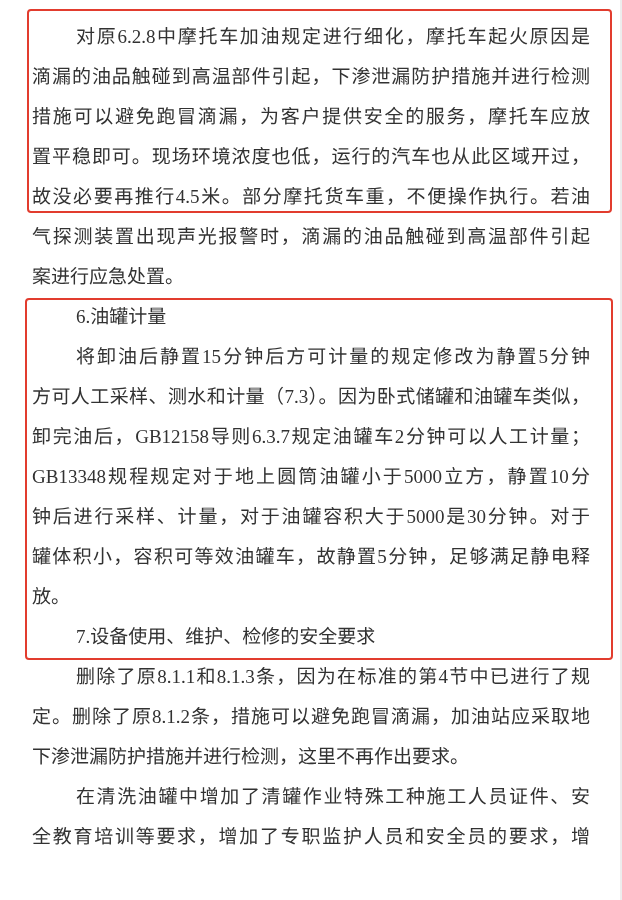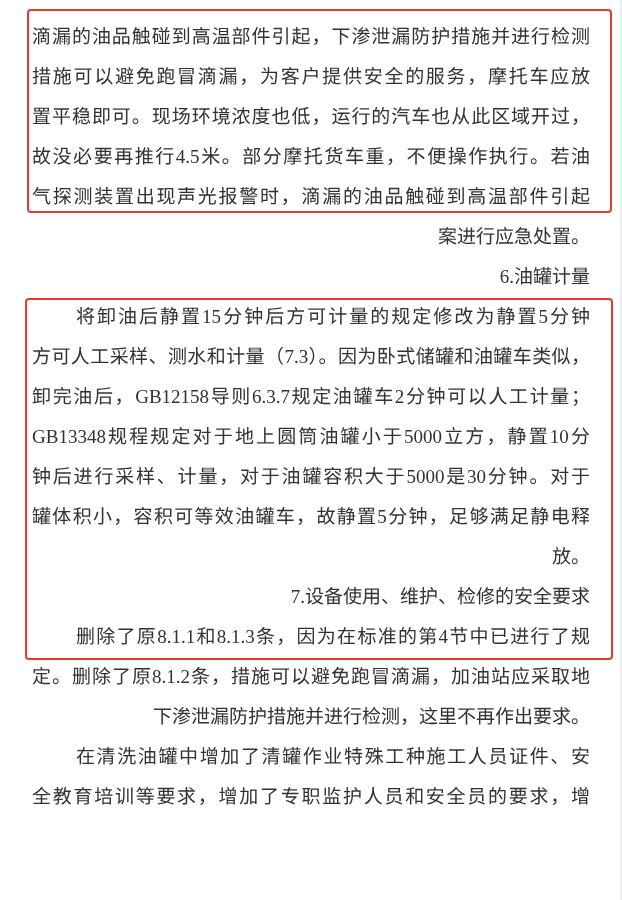--- a/index.html
+++ b/index.html
@@ -17,21 +17,21 @@
     left: 32px;
     top: 17px;
     width: 558px;
     font-size: 19px;
     line-height: 40px;
     color: var(--text-color, #323232);
     text-rendering: optimizeLegibility;
   }
   .line {
     height: 40px;
-    text-align: right;
+    text-align: left;
     white-space: normal;
   }
   .line.j {
     text-align: justify;
     text-align-last: justify;
     text-justify: inter-character;
   }
   .line.ind { text-indent: 44px; }
   .rbox {
     position: absolute;
@@ -43,20 +43,21 @@
   }
   .rbox1 { left: 27px; top: 9px;   width: 585px; height: 204px; }
   .rbox2 { left: 25px; top: 298px; width: 588px; height: 362px; }
 </style>
 </head>
 <body>
 
 <div class="page">
 
   <div class="textflow">
+    <div class="line ind j">对原6.2.8中摩托车加油规定进行细化，摩托车起火原因是</div>
     <div class="line j">滴漏的油品触碰到高温部件引起，下渗泄漏防护措施并进行检测</div>
     <div class="line j">措施可以避免跑冒滴漏，为客户提供安全的服务，摩托车应放</div>
     <div class="line j">置平稳即可。现场环境浓度也低，运行的汽车也从此区域开过，</div>
     <div class="line j">故没必要再推行4.5米。部分摩托货车重，不便操作执行。若油</div>
     <div class="line j">气探测装置出现声光报警时，滴漏的油品触碰到高温部件引起</div>
     <div class="line">案进行应急处置。</div>
     <div class="line ind">6.油罐计量</div>
     <div class="line ind j">将卸油后静置15分钟后方可计量的规定修改为静置5分钟</div>
     <div class="line j">方可人工采样、测水和计量（7.3）。因为卧式储罐和油罐车类似，</div>
     <div class="line j">卸完油后，GB12158导则6.3.7规定油罐车2分钟可以人工计量；</div>

